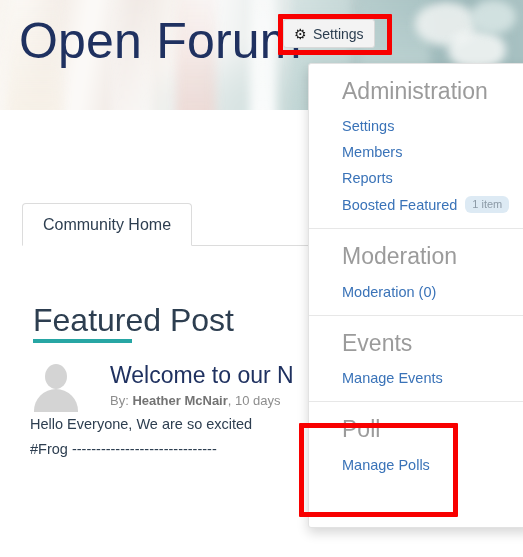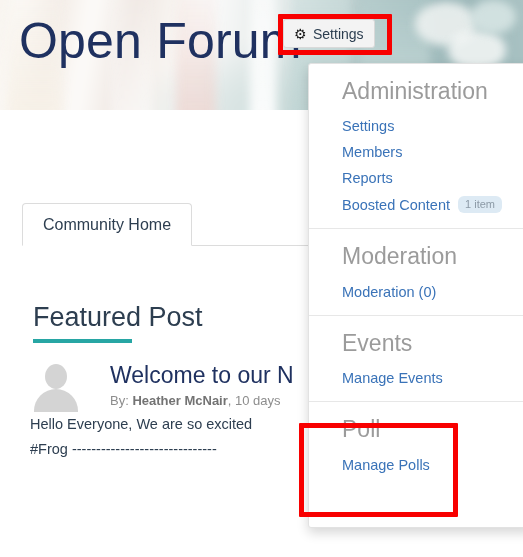--- a/index.html
+++ b/index.html
@@ -156,21 +156,21 @@
     position: absolute;
     left: 22px; top: 135px;
     width: 480px;
     height: 1px;
     background: #dcdcdc;
   }
 
   .featured-title {
     position: absolute;
     left: 33px; top: 192px;
-    font-size: 27px;
+    font-size: 32px;
     font-weight: 400;
     color: #2d3e50;
     white-space: nowrap;
   }
   .featured-underline {
     position: absolute;
     left: 33px; top: 229px;
     width: 99px; height: 4px;
     background: #27a6a4;
   }
@@ -342,21 +342,21 @@
       <div class="menu-item">
         <span>Settings</span>
       </div>
       <div class="menu-item">
         <span>Members</span>
       </div>
       <div class="menu-item">
         <span>Reports</span>
       </div>
       <div class="menu-item">
-        <span>Boosted Content</span>
+        <span>Boosted Featured</span>
         <span class="menu-badge">1 item</span>
       </div>
     </div>
 
     <div class="menu-section sect-moderation">
       <div class="menu-heading">Moderation</div>
       <div class="menu-item">
         <span>Moderation (0)</span>
       </div>
     </div>

